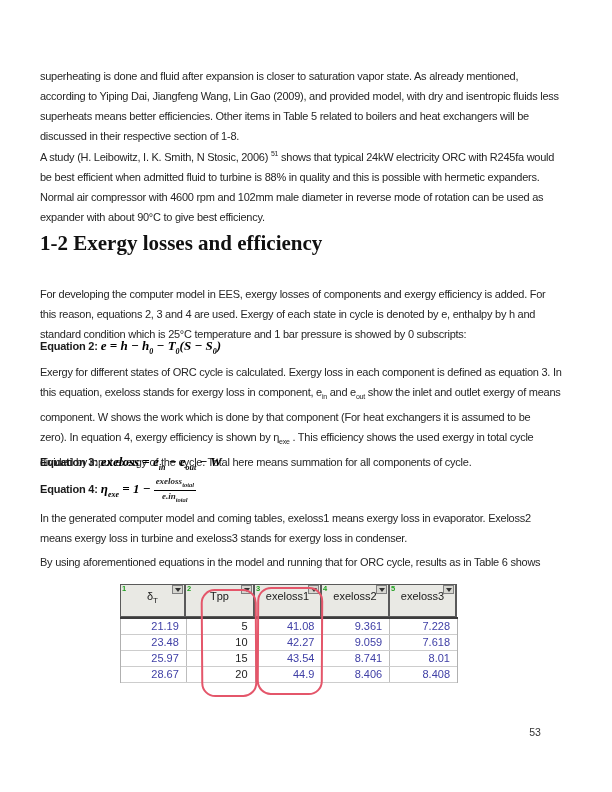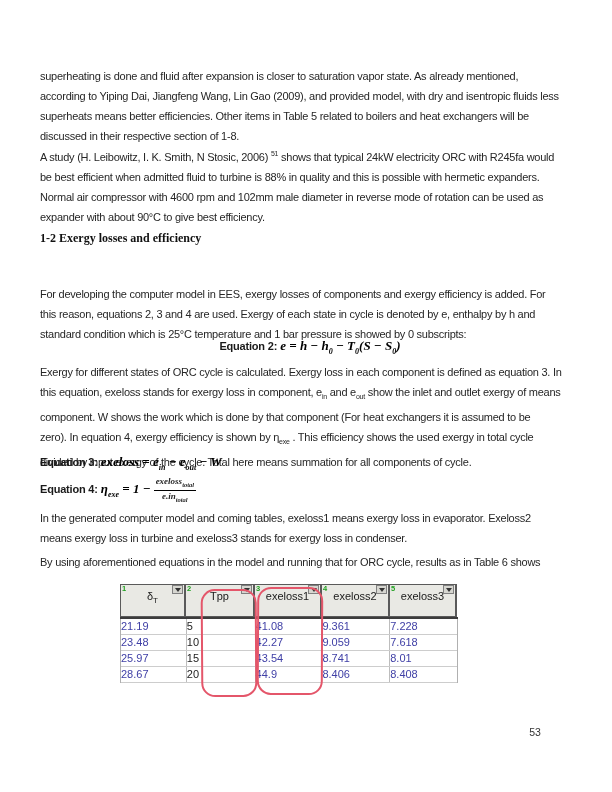--- a/index.html
+++ b/index.html
@@ -1,49 +1,49 @@
 <!DOCTYPE html>
 <html><head>
 <meta charset="utf-8">
 <style>
   html,body{margin:0;padding:0;background:#888;}
   .page{position:relative;width:612px;height:792px;background:#ffffff;overflow:hidden;
         font-family:"Liberation Sans",sans-serif;color:#262626;}
   .block{position:absolute;left:40px;width:540px;}
   .para .line{white-space:nowrap;font-size:11px;letter-spacing:-0.25px;line-height:20px;}
   sup.ref{font-size:7px;vertical-align:super;}
-  .heading{font-family:"Liberation Serif",serif;font-weight:bold;font-size:12px;color:#111;}
+  .heading{font-family:"Liberation Serif",serif;font-weight:bold;font-size:21px;color:#111;}
   
   .eq{font-size:11px;}
   .eqlabel{font-weight:bold;font-size:11px;letter-spacing:-0.2px;color:#1a1a1a;}
   .m{font-family:"Liberation Serif",serif;font-style:italic;font-weight:bold;font-size:13px;color:#000;}
   .m sub{font-size:8px;font-style:italic;}
-  .eq-center{text-align:center;}
+  .eq-center{text-align:left;}
   .frac{display:inline-flex;flex-direction:column;vertical-align:middle;text-align:center;
         font-family:"Liberation Serif",serif;font-style:italic;font-weight:bold;font-size:9px;line-height:11px;}
   .frac sub{font-size:6.5px;}
   .fnum{border-bottom:1px solid #000;padding:0 2px;}
   .fden{padding:0 2px;}
   
   .tablewrap{position:absolute;left:120px;top:584px;width:338px;}
   .thead{display:flex;border-bottom:2px solid #3c3c3c;}
   .hcell{position:relative;box-sizing:border-box;height:33px;background:#e9e9e4;
          border:1px solid #5a5a5a;border-right:2px solid #5a5a5a;
          font-size:11px;color:#1a1a1a;text-align:center;padding-top:5px;}
   .hcell + .hcell{border-left:none;}
   .hcell sub{font-size:8px;}
   .colindex{position:absolute;top:-1px;left:1px;font-size:7.5px;font-weight:bold;color:#1fa01f;}
   .ddbtn{position:absolute;top:0;right:1px;width:11px;height:9px;background:#d6d6d0;
          border:1px solid #808080;box-sizing:border-box;}
   .ddtri{position:absolute;left:2px;top:2px;width:0;height:0;
          border-left:3px solid transparent;border-right:3px solid transparent;border-top:4px solid #333;}
   .tbody{background:#fff;border-left:1px solid #b0b0b0;border-right:1px solid #b0b0b0;}
   .trow{display:flex;border-bottom:1px solid #cdcdcd;}
-  .tcell{box-sizing:border-box;height:15px;font-size:11px;line-height:14px;text-align:left;
-         padding-right:14px;color:#4040a6;border-right:1px solid #bdbdbd;}
+  .tcell{box-sizing:border-box;height:15px;font-size:11px;line-height:14px;text-align:right;
+         padding-right:7px;color:#4040a6;border-right:1px solid #bdbdbd;}
   .tcell:last-child{border-right:none;}
   .tcell.black{color:#222;}
   .c0{width:66px;}.c1{width:69px;}.c2{width:67px;}.c3{width:68px;}.c4{width:67px;}
   .hc0{width:66px;}.hc1{width:69px;}.hc2{width:67px;}.hc3{width:68px;}.hc4{width:67px;}
   .redoval{position:absolute;border:2px solid #e4566a;border-radius:14px;background:transparent;}
   .oval-tpp{left:81px;top:5px;width:52px;height:104px;transform:rotate(-0.4deg);}
   .oval-ex1{left:137px;top:3px;width:62px;height:104px;transform:rotate(0.3deg);}
   .pagenum{position:absolute;left:523px;top:726px;width:24px;font-size:10.5px;color:#333;text-align:center;}
 </style>
 </head>

